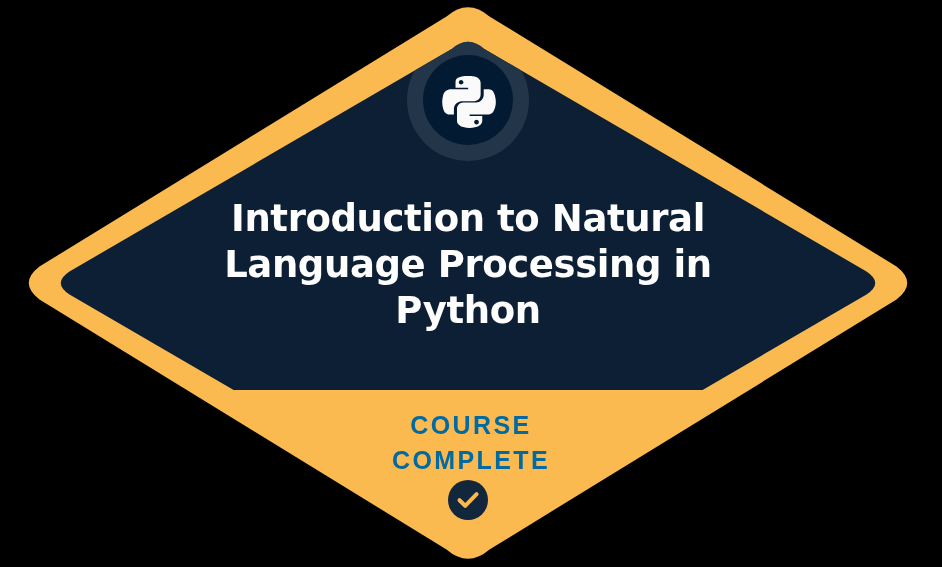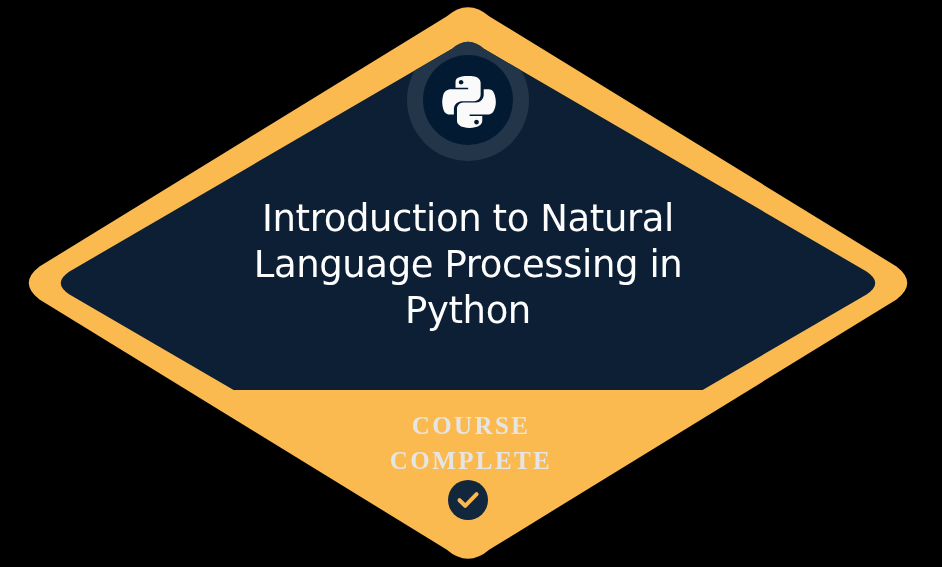--- a/index.html
+++ b/index.html
@@ -54,35 +54,35 @@
   
   #course-title {
     position: absolute;
     left: 171px;
     top: 196px;
     width: 594px;
     text-align: center;
     color: #FDFDFD;
     font-family: "DejaVu Sans", sans-serif;
     font-size: 37px;
-    font-weight: 400;
+    font-weight: 700;
     line-height: 46px;
     letter-spacing: -0.4px;
     white-space: pre-line;
   }
 
   
   #status-text {
     position: absolute;
     left: 221px;
     top: 408px;
     width: 500px;
     text-align: center;
-    color: #e5e5e5;
-    font-family: Liberation Serif, serif;
+    color: #0369a1;
+    font-family: Liberation Sans, sans-serif;
     font-size: 25px;
     font-weight: 700;
     line-height: 35px;
     letter-spacing: 2.4px;
     text-transform: uppercase;
     white-space: pre-line;
   }
 
   
   #check-badge {

